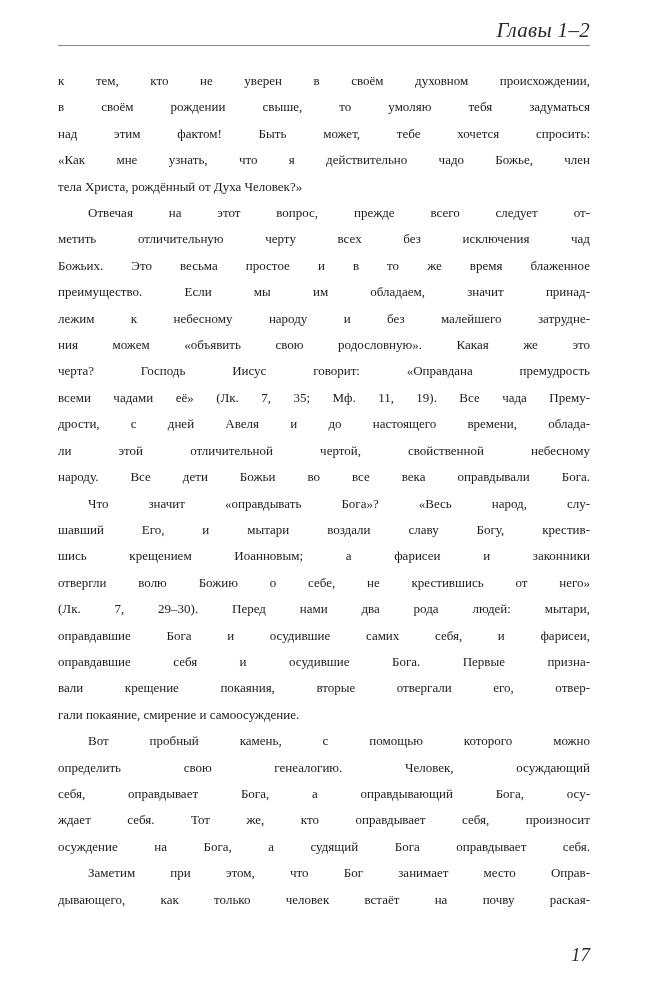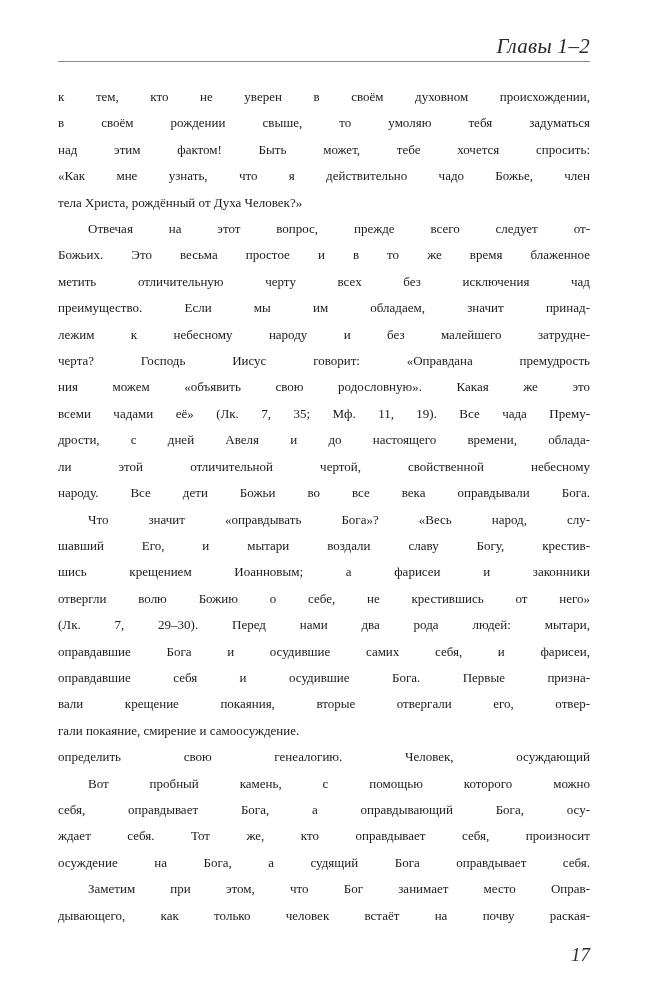--- a/index.html
+++ b/index.html
@@ -7,21 +7,21 @@
     padding: 0;
     background: #ffffff;
   }
   .page {
     position: relative;
     width: 658px;
     height: 984px;
     margin: 0 auto;
     background: #ffffff;
     box-sizing: border-box;
-    padding: 35px 68px 0 58px;
+    padding: 19px 68px 0 58px;
     font-family: "Liberation Serif", "DejaVu Serif", serif;
     color: #1b1b1b;
     overflow: hidden;
   }
   .running-header {
     text-align: right;
   }
   .chapter-title {
     font-style: italic;
     font-size: 21px;
@@ -77,45 +77,45 @@
   <div class="page-body">
       <div class="paragraph">
         <div class="line">к тем, кто не уверен в своём духовном происхождении,</div>
         <div class="line">в своём рождении свыше, то умоляю тебя задуматься</div>
         <div class="line">над этим фактом! Быть может, тебе хочется спросить:</div>
         <div class="line">«Как мне узнать, что я действительно чадо Божье, член</div>
         <div class="line last-left">тела Христа, рождённый от Духа Человек?»</div>
       </div>
       <div class="paragraph">
         <div class="line first-indent">Отвечая на этот вопрос, прежде всего следует от-</div>
+        <div class="line">метить отличительную черту всех без исключения чад</div>
         <div class="line">Божьих. Это весьма простое и в то же время блаженное</div>
-        <div class="line">метить отличительную черту всех без исключения чад</div>
         <div class="line">преимущество. Если мы им обладаем, значит принад-</div>
         <div class="line">лежим к небесному народу и без малейшего затрудне-</div>
+        <div class="line">ния можем «объявить свою родословную». Какая же это</div>
         <div class="line">черта? Господь Иисус говорит: «Оправдана премудрость</div>
-        <div class="line">ния можем «объявить свою родословную». Какая же это</div>
         <div class="line">всеми чадами её» (Лк. 7, 35; Мф. 11, 19). Все чада Прему-</div>
         <div class="line">дрости, с дней Авеля и до настоящего времени, облада-</div>
         <div class="line">ли этой отличительной чертой, свойственной небесному</div>
         <div class="line">народу. Все дети Божьи во все века оправдывали Бога.</div>
       </div>
       <div class="paragraph">
         <div class="line first-indent">Что значит «оправдывать Бога»? «Весь народ, слу-</div>
         <div class="line">шавший Его, и мытари воздали славу Богу, крестив-</div>
         <div class="line">шись крещением Иоанновым; а фарисеи и законники</div>
         <div class="line">отвергли волю Божию о себе, не крестившись от него»</div>
         <div class="line">(Лк. 7, 29–30). Перед нами два рода людей: мытари,</div>
         <div class="line">оправдавшие Бога и осудившие самих себя, и фарисеи,</div>
         <div class="line">оправдавшие себя и осудившие Бога. Первые призна-</div>
         <div class="line">вали крещение покаяния, вторые отвергали его, отвер-</div>
         <div class="line last-left">гали покаяние, смирение и самоосуждение.</div>
       </div>
       <div class="paragraph">
+        <div class="line first-indent">Вот пробный камень, с помощью которого можно</div>
         <div class="line">определить свою генеалогию. Человек, осуждающий</div>
-        <div class="line first-indent">Вот пробный камень, с помощью которого можно</div>
         <div class="line">себя, оправдывает Бога, а оправдывающий Бога, осу-</div>
         <div class="line">ждает себя. Тот же, кто оправдывает себя, произносит</div>
         <div class="line">осуждение на Бога, а судящий Бога оправдывает себя.</div>
       </div>
       <div class="paragraph">
         <div class="line first-indent">Заметим при этом, что Бог занимает место Оправ-</div>
         <div class="line">дывающего, как только человек встаёт на почву раская-</div>
       </div>
     </div>
 

